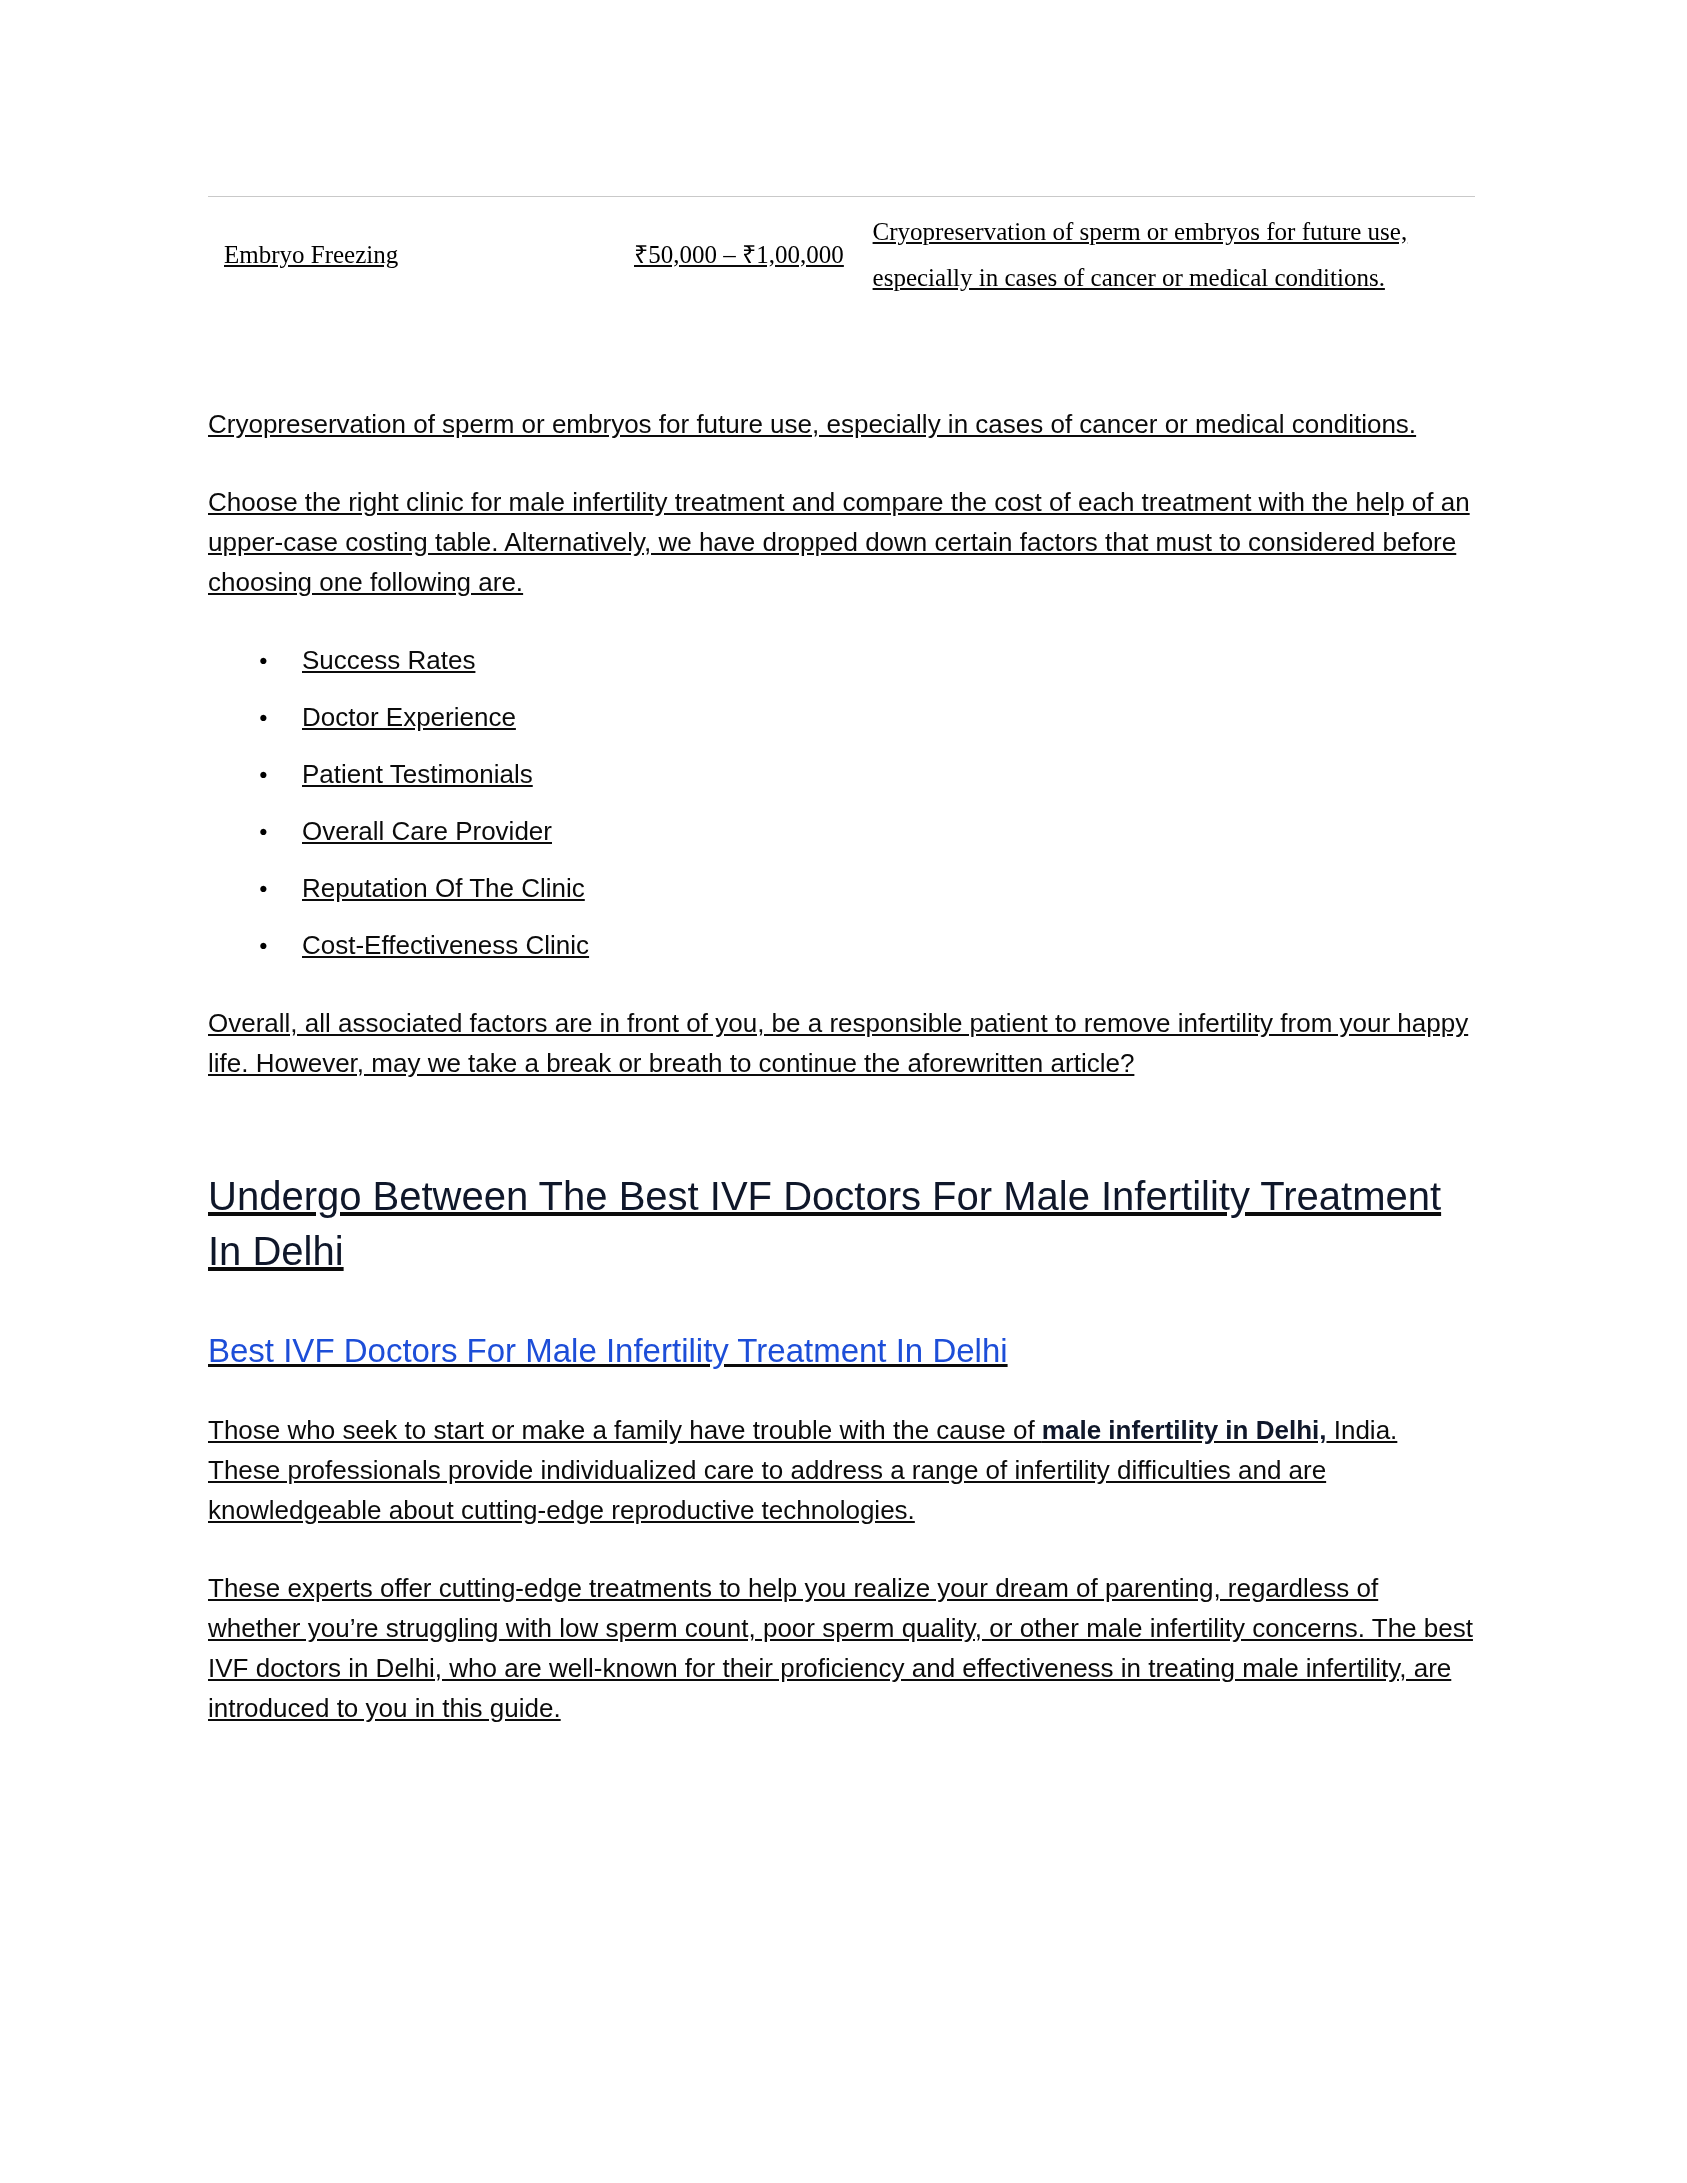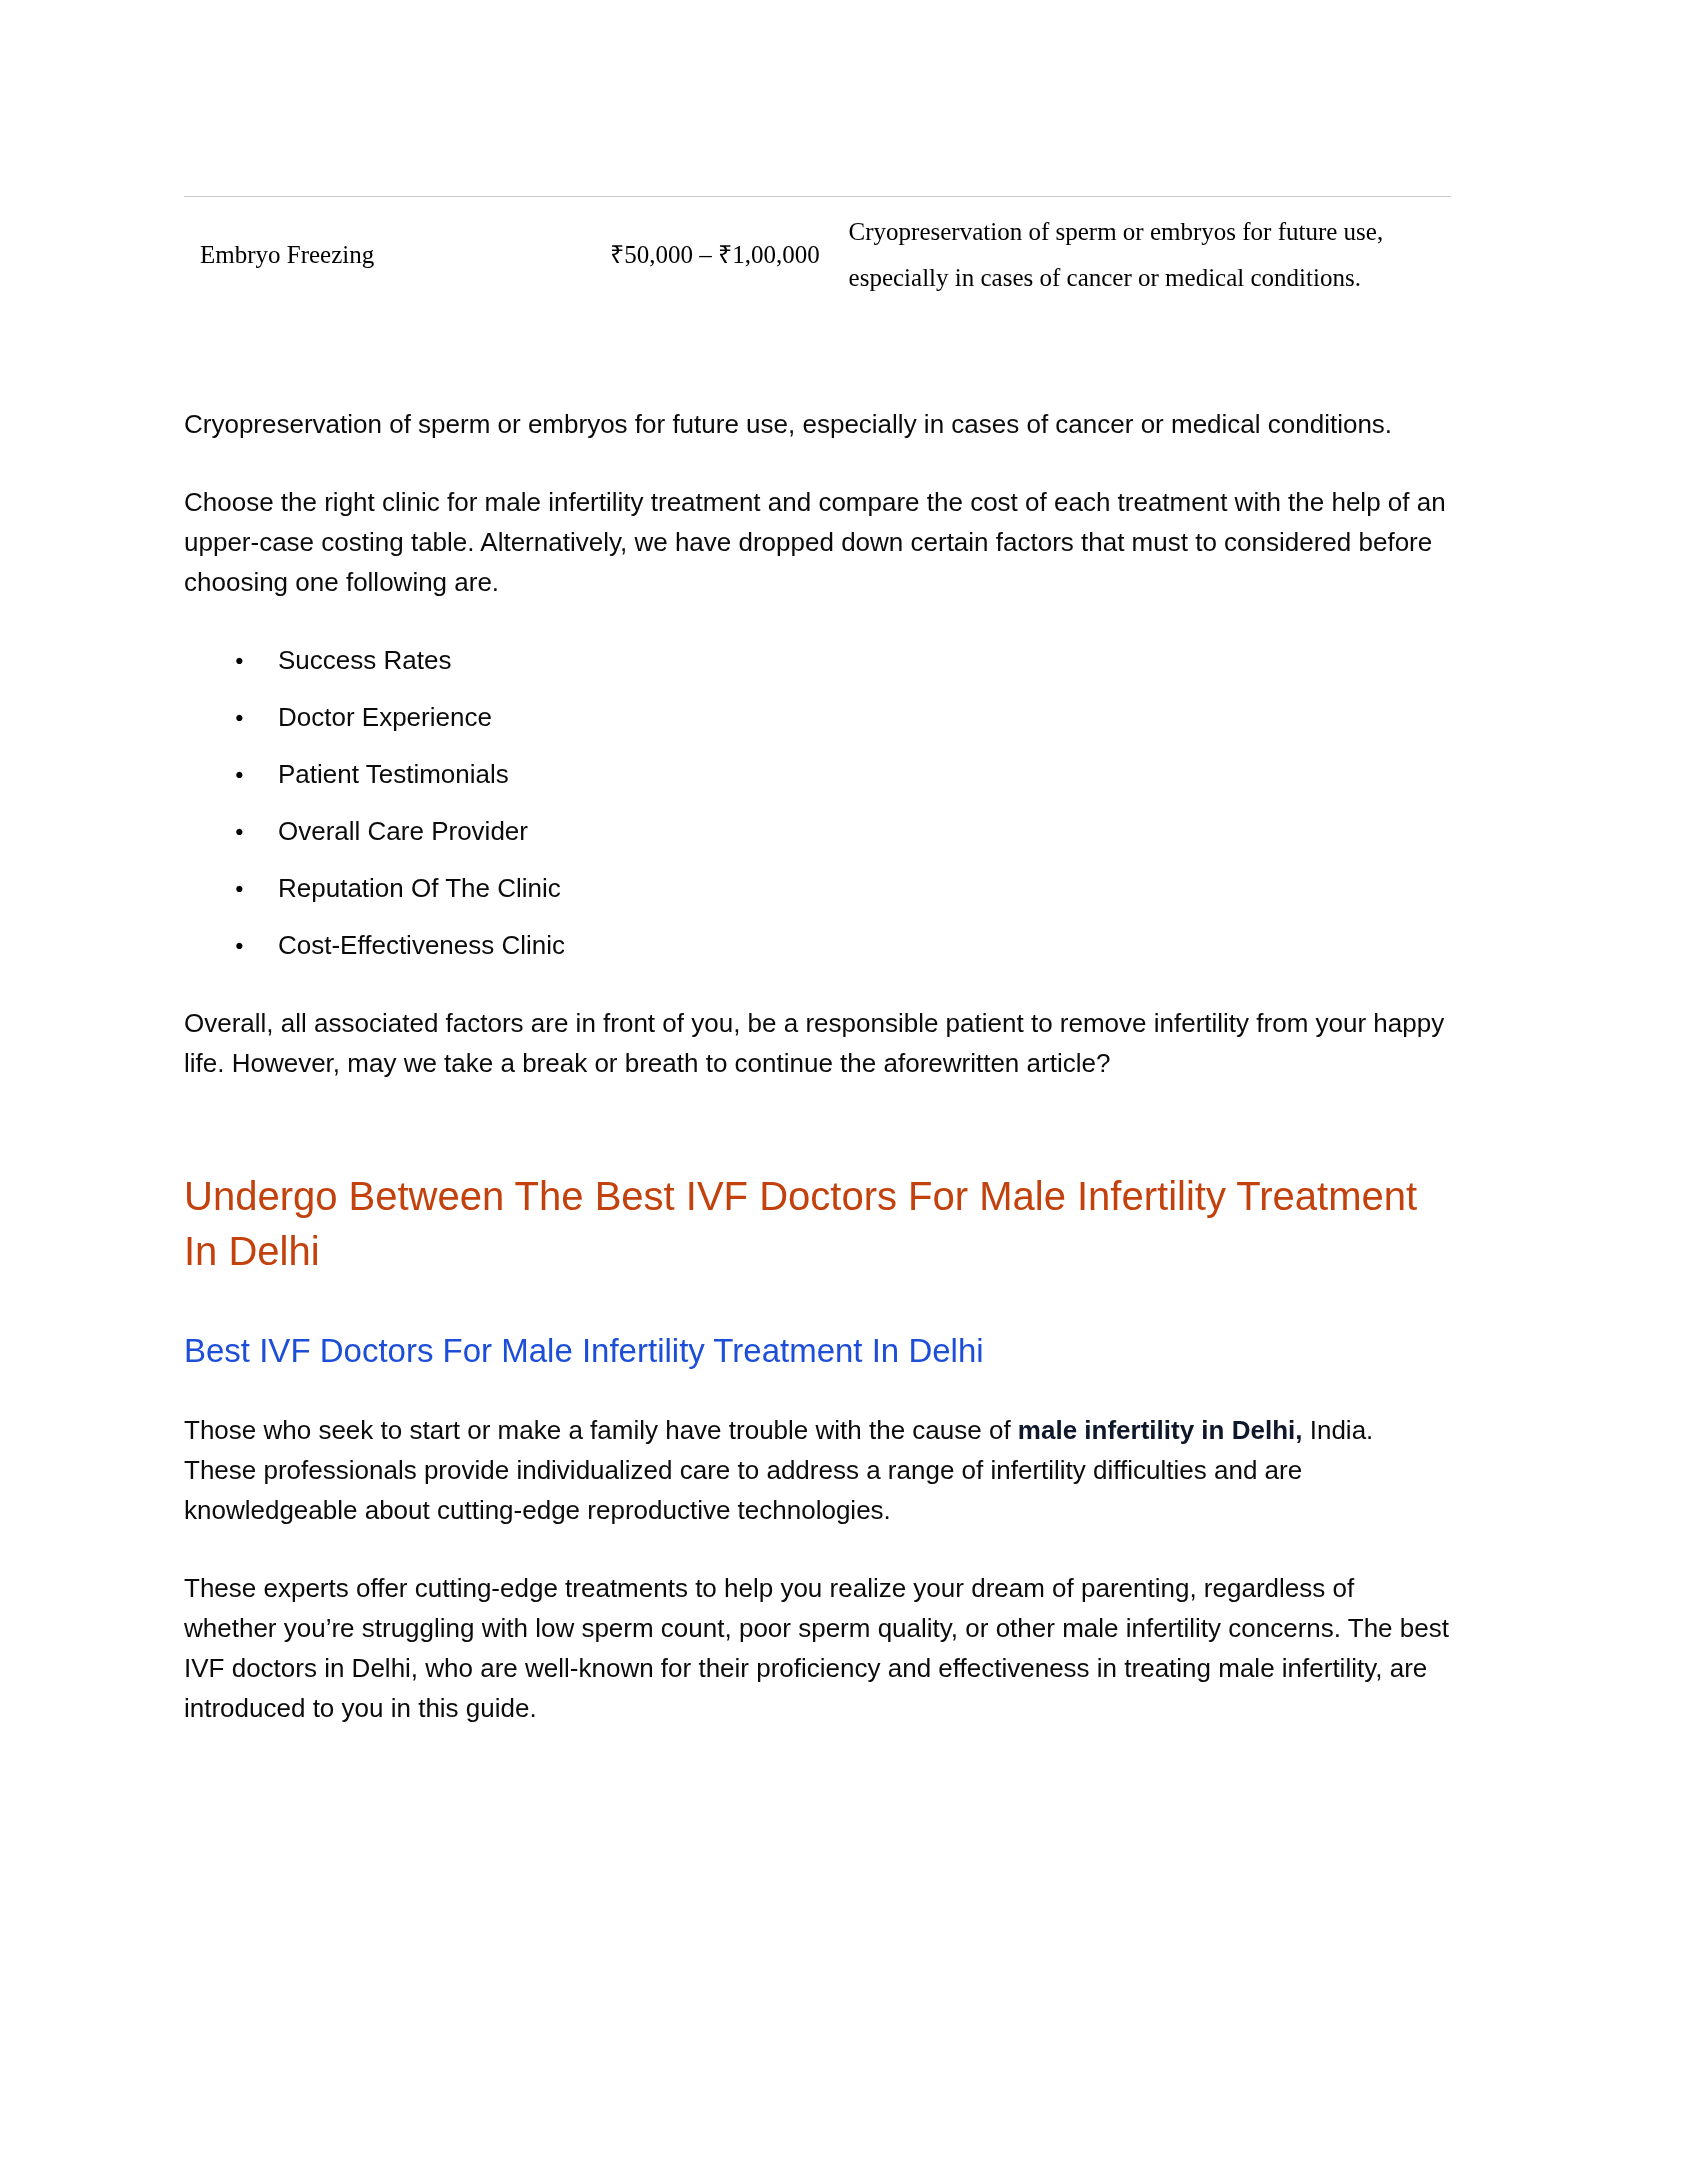--- a/index.html
+++ b/index.html
@@ -10,23 +10,24 @@
   body {
     width: 1687px;
     height: 2183px;
     position: relative;
     font-family: "Liberation Sans", sans-serif;
     color: #0b0b0b;
     -webkit-font-smoothing: antialiased;
   }
   .content {
     position: absolute;
-    left: 184px;
+    left: 208px;
     top: 196px;
     width: 1267px;
+    text-decoration: underline;
   }
 
   
   .cost-table {
     border-top: 1.3px solid #c9c9c9;
     font-family: "Liberation Serif", serif;
     font-size: 25px;
     line-height: 46px;
     color: #000000;
   }
@@ -71,21 +72,21 @@
     font-size: 14.5px;
     line-height: 40px;
     color: #000000;
   }
 
   
   .heading1 {
     font-size: 40px;
     font-weight: 400;
     line-height: 55px;
-    color: #c2410c;
+    color: #0f172a;
     margin: 86px 0 0 0;
   }
   .heading2 {
     font-size: 33px;
     font-weight: 400;
     line-height: 42px;
     color: #1d4ed8;
     margin: 51px 0 0 0;
   }
 

